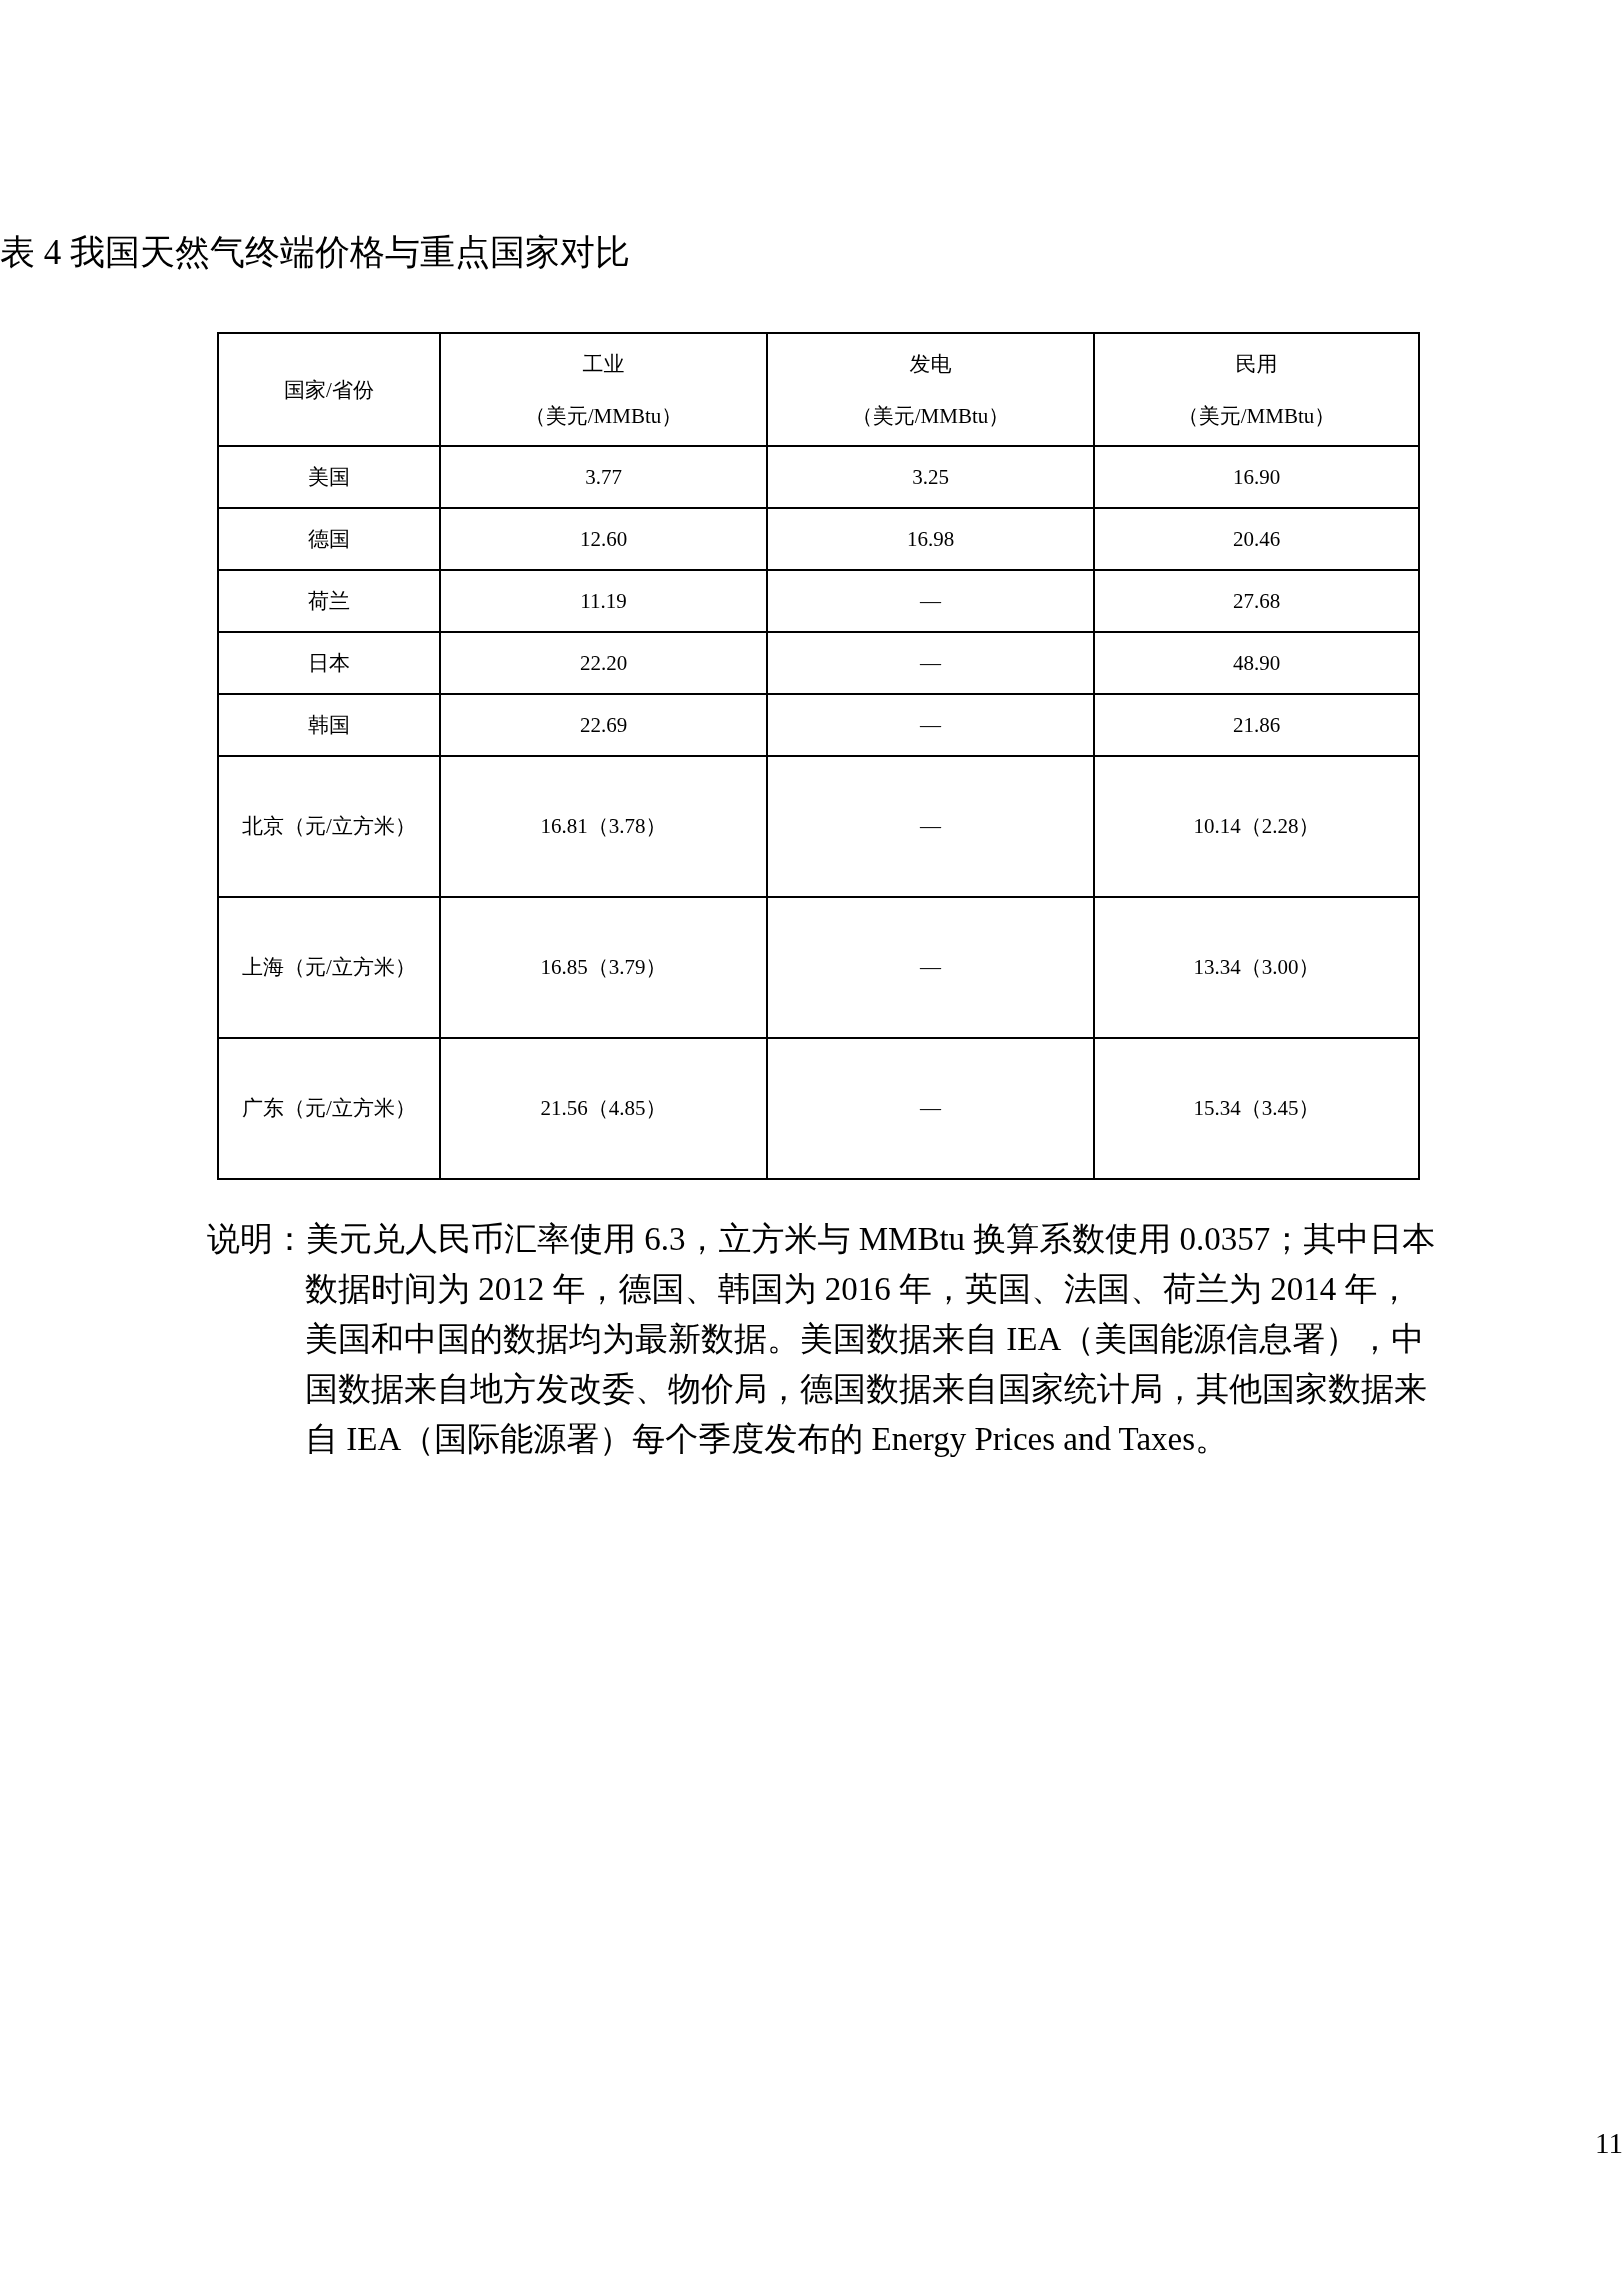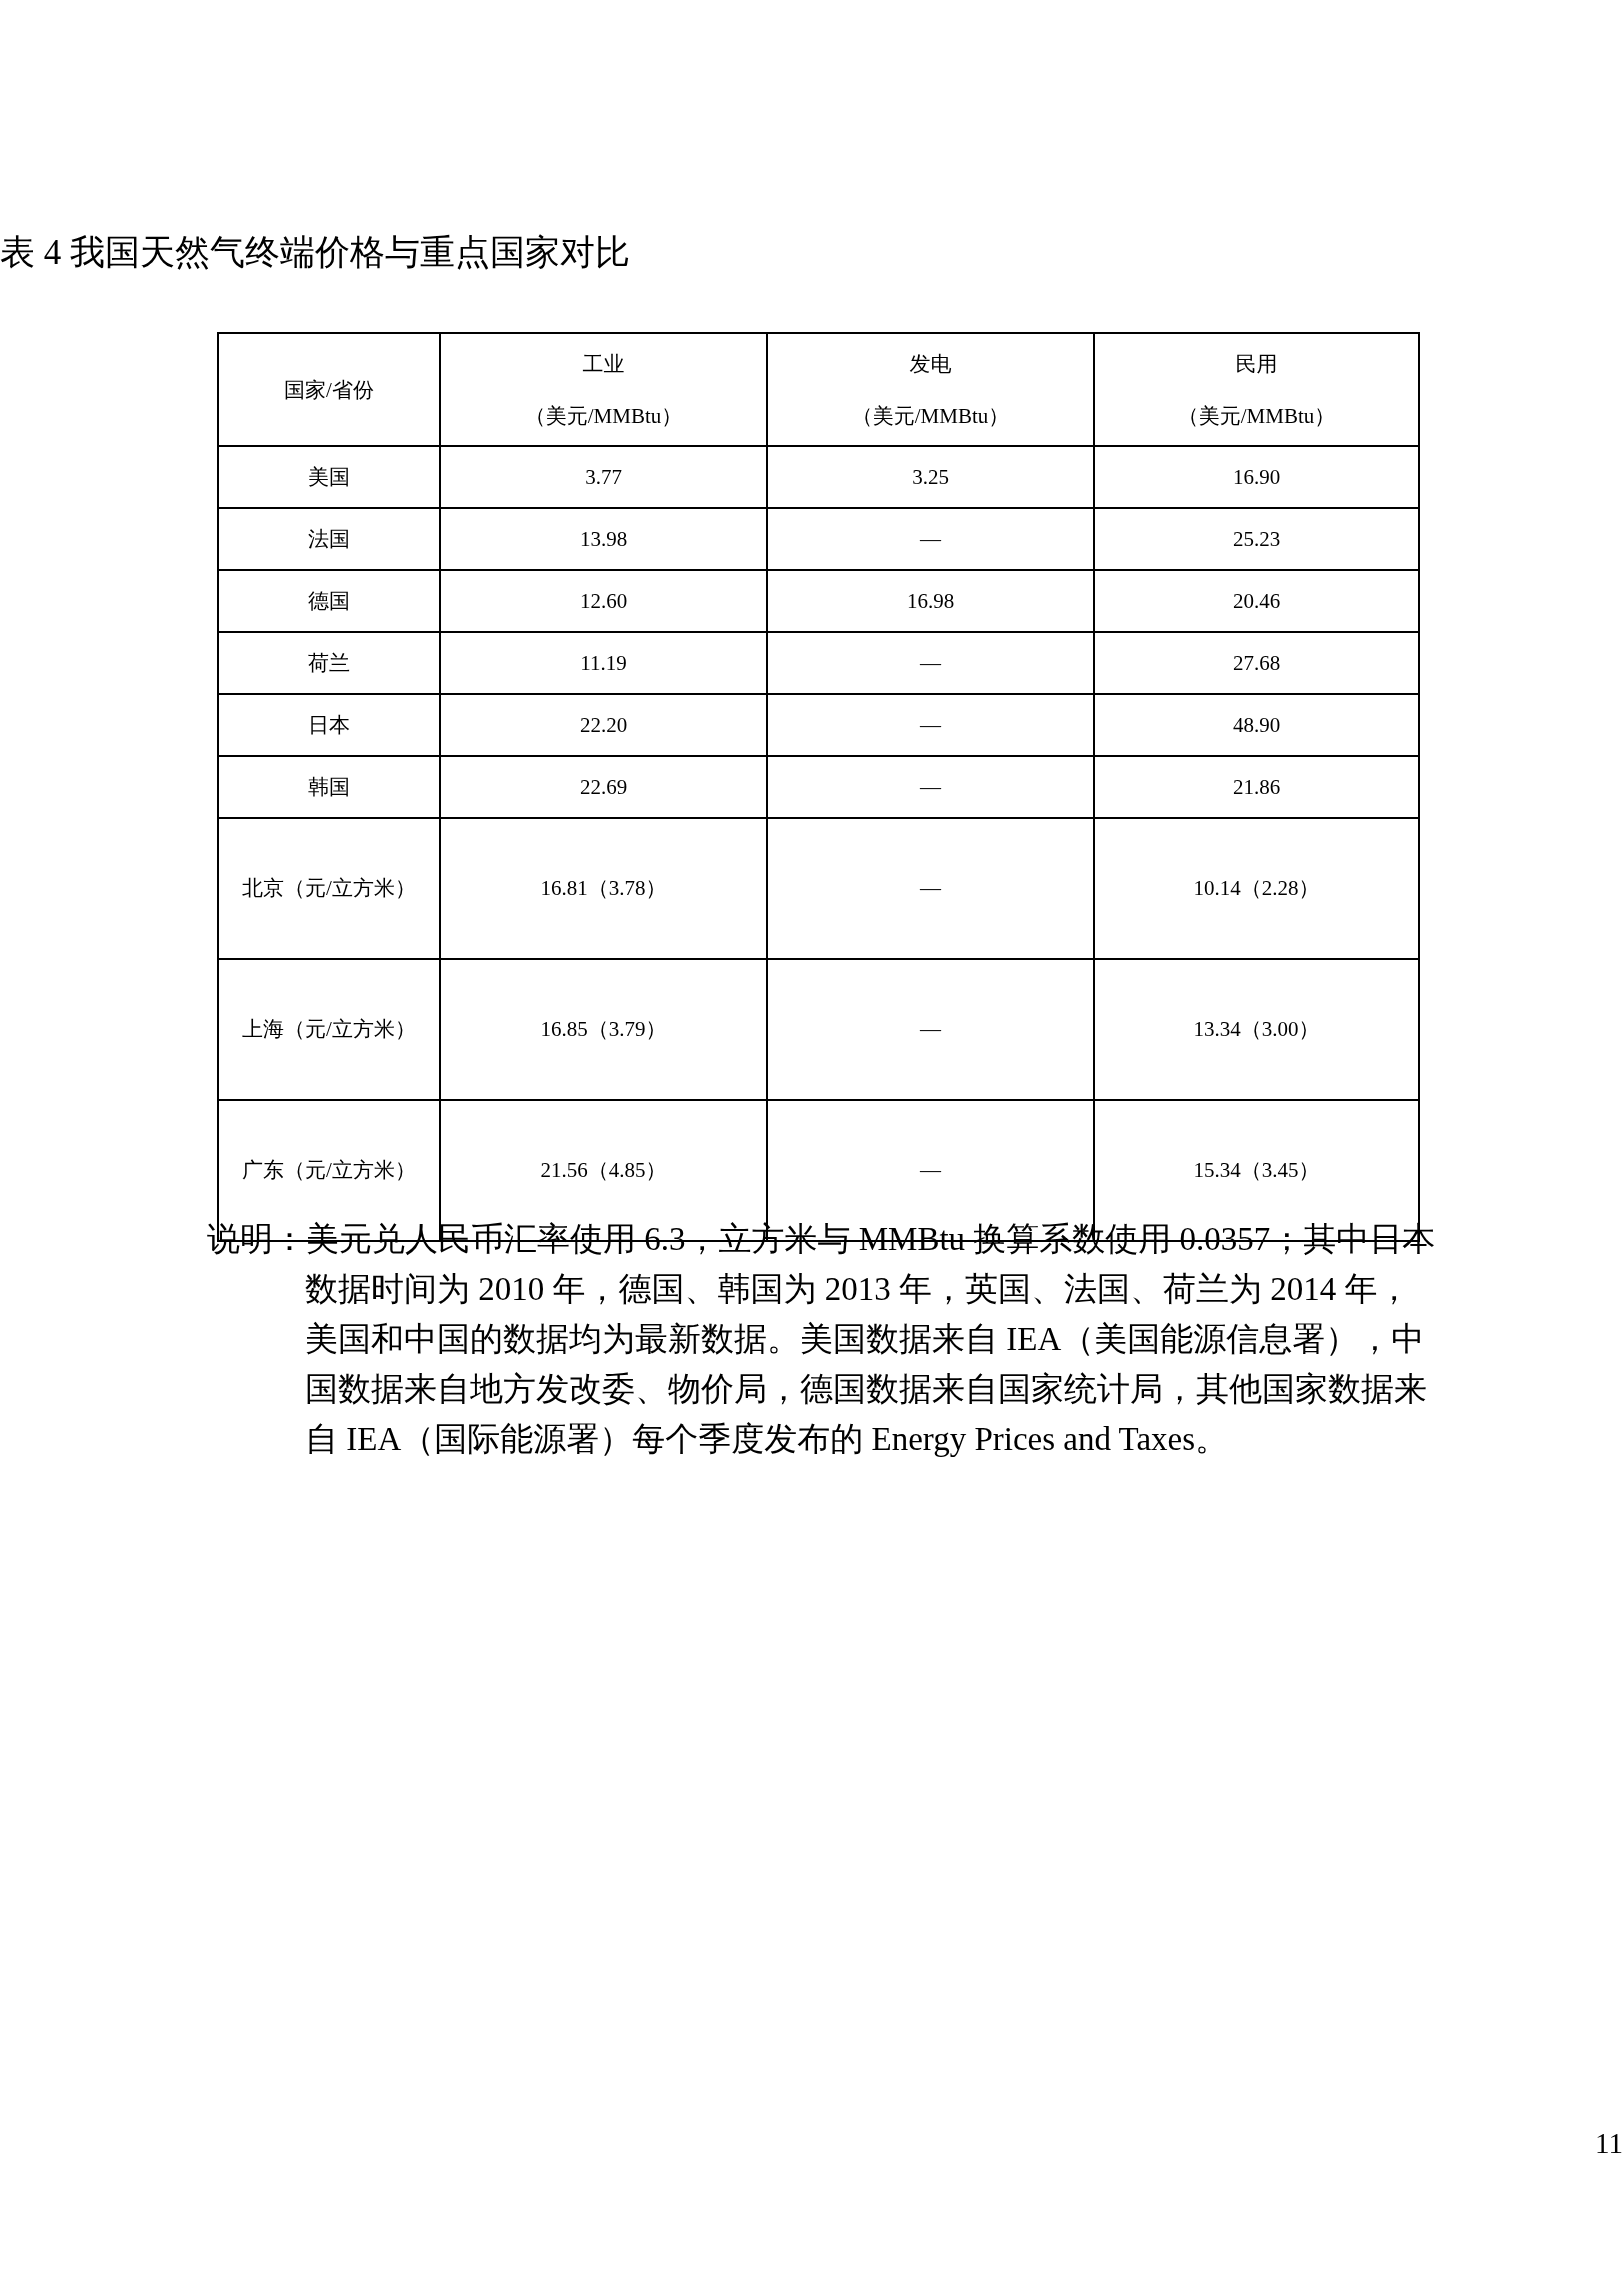--- a/index.html
+++ b/index.html
@@ -100,26 +100,20 @@
       </tr>
     </thead>
     <tbody id="tbody">
         <tr class="row-single">
           <td class="label-cell">美国</td>
           <td>3.77</td>
           <td>3.25</td>
           <td>16.90</td>
         </tr>
         <tr class="row-single">
-          <td class="label-cell">法国</td>
-          <td>13.98</td>
-          <td>—</td>
-          <td>25.23</td>
-        </tr>
-        <tr class="row-single">
           <td class="label-cell">德国</td>
           <td>12.60</td>
           <td>16.98</td>
           <td>20.46</td>
         </tr>
         <tr class="row-single">
           <td class="label-cell">荷兰</td>
           <td>11.19</td>
           <td>—</td>
           <td>27.68</td>
@@ -152,21 +146,21 @@
           <td class="label-cell">广东（元/立方米）</td>
           <td>21.56（4.85）</td>
           <td>—</td>
           <td>15.34（3.45）</td>
         </tr>
       </tbody>
   </table>
 
   <div class="footnote" id="footnote">
       <div class="fn-line">说明：美元兑人民币汇率使用 6.3，立方米与 MMBtu 换算系数使用 0.0357；其中日本</div>
-      <div class="fn-line fn-indent">数据时间为 2010 年，德国、韩国为 2013 年，英国、法国、荷兰为 2014 年，</div>
+      <div class="fn-line fn-indent">数据时间为 2012 年，德国、韩国为 2016 年，英国、法国、荷兰为 2014 年，</div>
       <div class="fn-line fn-indent">美国和中国的数据均为最新数据。美国数据来自 IEA（美国能源信息署），中</div>
       <div class="fn-line fn-indent">国数据来自地方发改委、物价局，德国数据来自国家统计局，其他国家数据来</div>
       <div class="fn-line fn-indent">自 IEA（国际能源署）每个季度发布的 Energy Prices and Taxes。</div>
     </div>
 
   <div class="page-number">11</div>
 
 </div>
 
 

